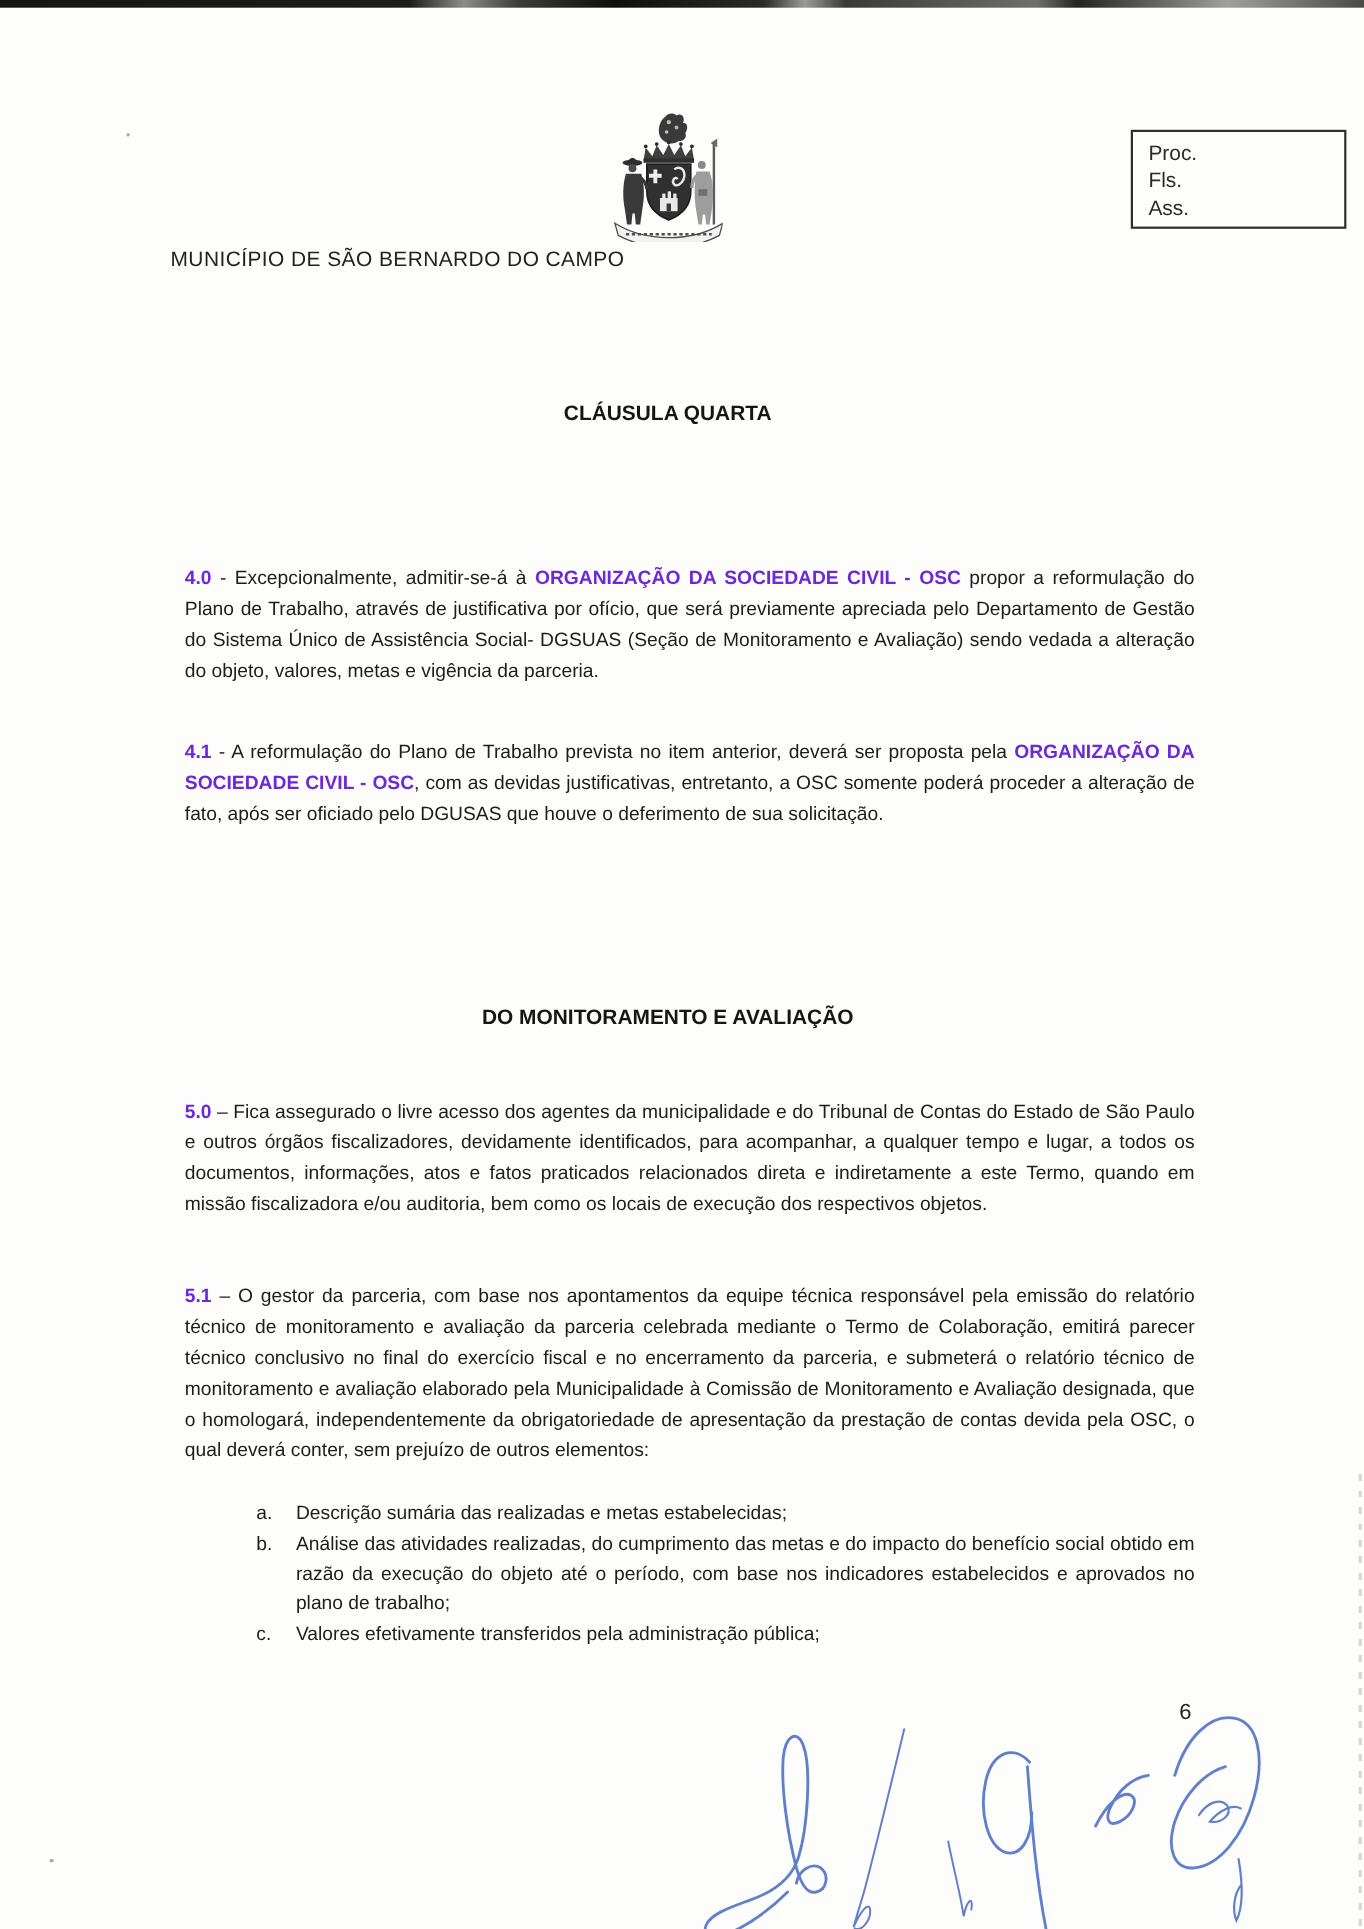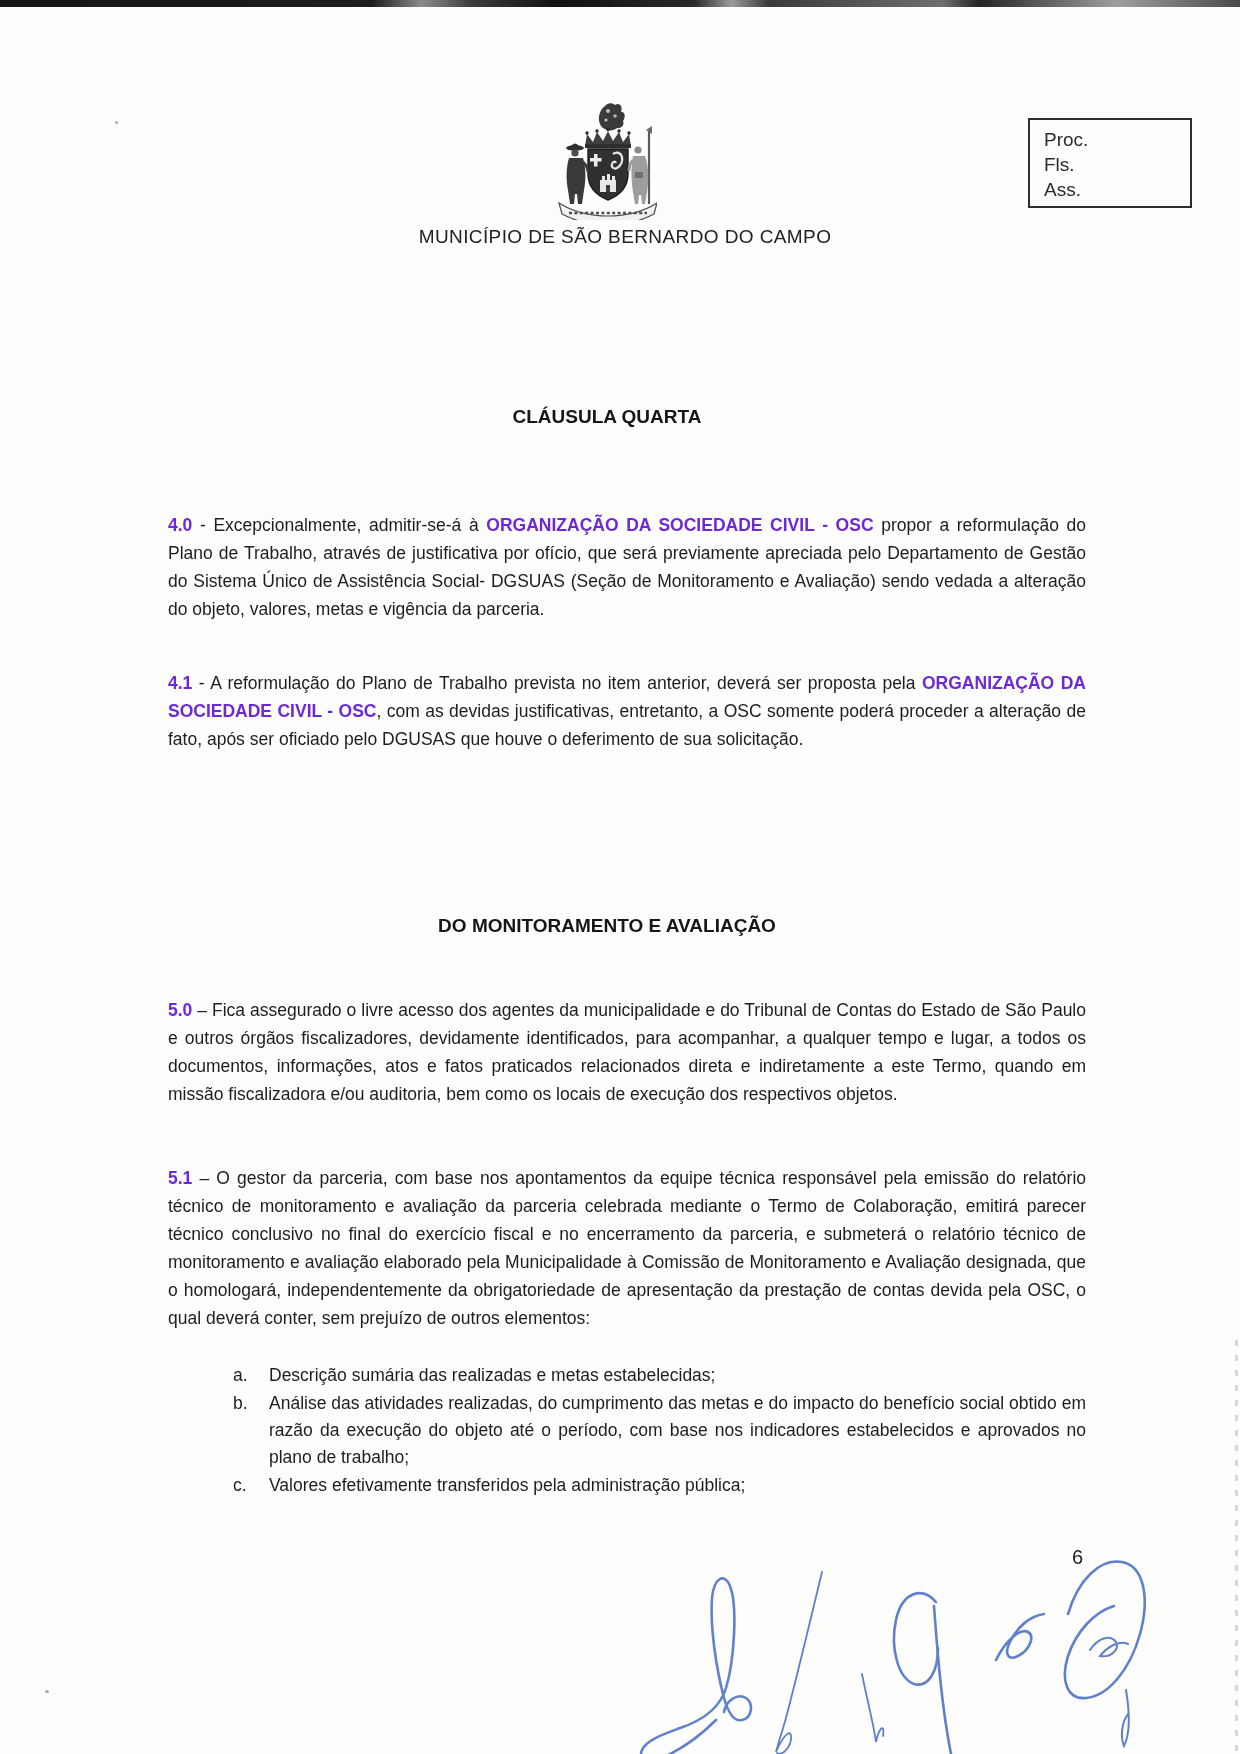--- a/index.html
+++ b/index.html
@@ -19,32 +19,32 @@
     opacity:.65;
   }
   .speck{position:absolute;background:#a9a9a9;border-radius:50%;}
   .speck.s1{left:115px;top:121px;width:3px;height:3px;}
   .speck.s2{left:45px;top:1690px;width:4px;height:3px;}
 
   .emblem{position:absolute;left:557px;top:102px;width:100px;height:118px;}
 
   .muni-title{
     position:absolute;left:155px;top:226px;width:940px;
-    text-align:center;font-size:19px;letter-spacing:.4px;color:#222;
+    text-align:left;font-size:19px;letter-spacing:.4px;color:#222;
   }
   .stamp-box{
-    position:absolute;left:1028px;top:118px;width:164px;height:90px;
+    position:absolute;left:1028px;top:118px;width:196px;height:90px;
     box-sizing:border-box;border:2px solid #2e2e2e;
     padding:7px 0 0 14px;font-size:19px;line-height:25px;color:#2a2a2a;
   }
   .heading{
     position:absolute;left:127px;width:960px;margin:0;
     text-align:center;font-size:19px;font-weight:700;color:#161616;
   }
-  .h-quarta{top:366px;margin-top:40px;}
+  .h-quarta{top:366px;}
   .h-reform{top:429px;}
   .h-quinta{top:867px;}
   .h-monit{top:915px;}
 
   .body-par{
     position:absolute;left:168px;width:918px;margin:0;
     font-size:17.5px;line-height:28px;text-align:justify;color:#1d1d1d;
   }
   .p40{top:511px;}
   .p41{top:669px;}

